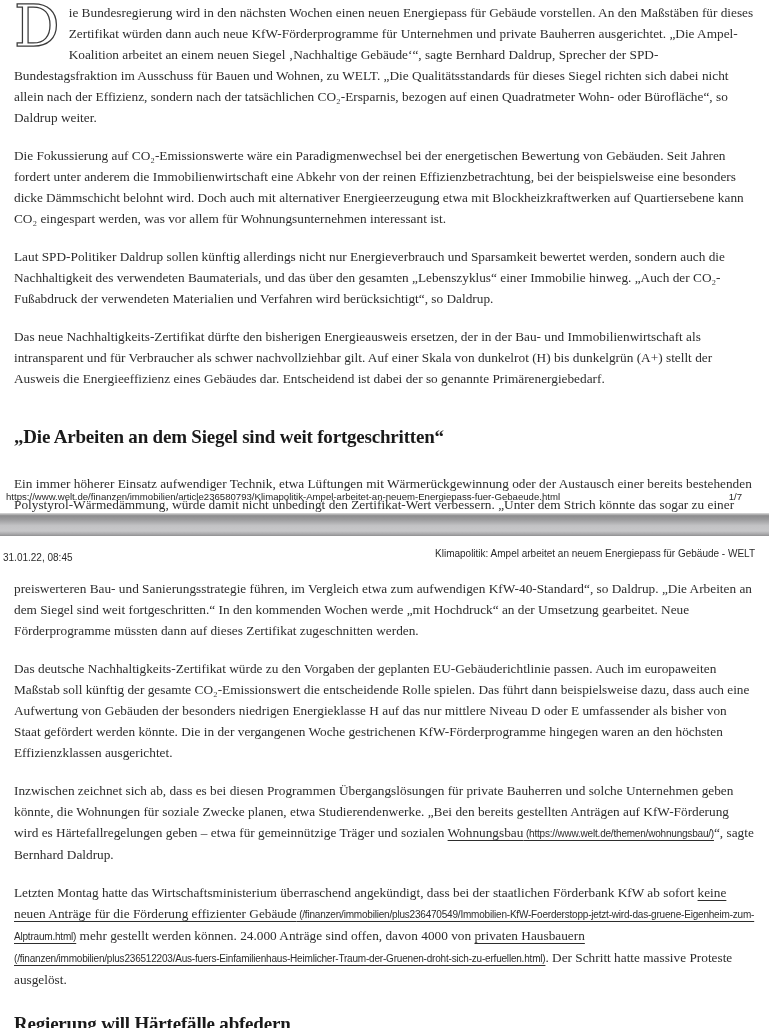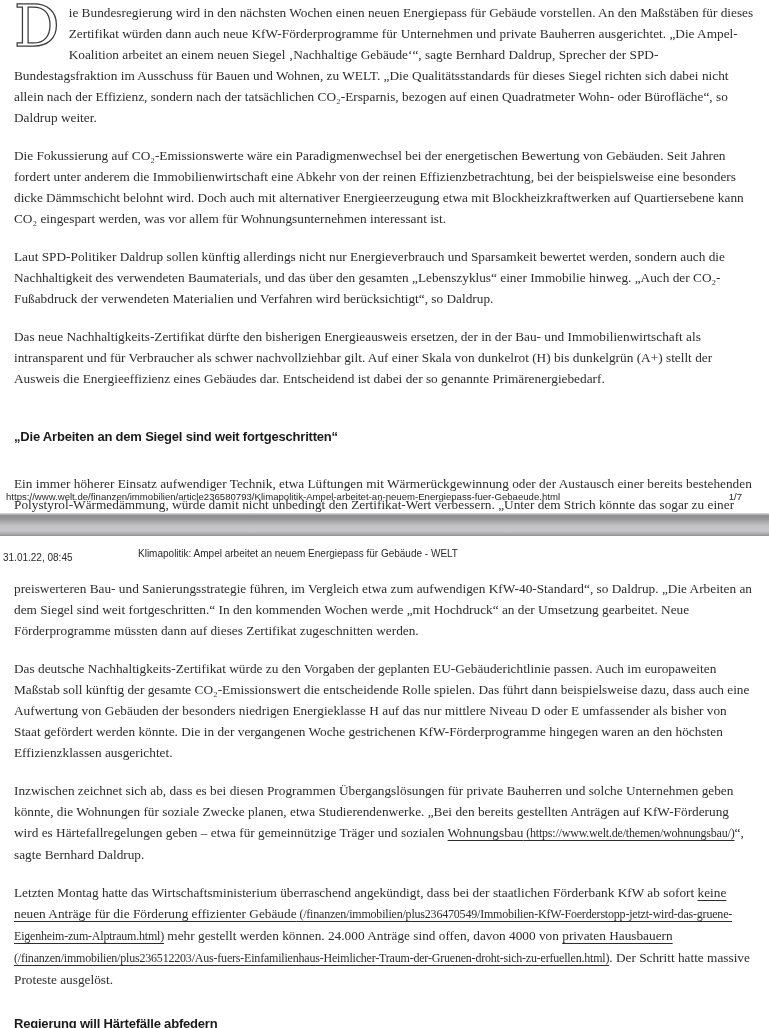--- a/index.html
+++ b/index.html
@@ -10,22 +10,22 @@
   
   .page{background:#fff;position:relative;overflow:hidden;}
   #page1{height:513px;padding:2px 14px 0 14px;box-sizing:border-box;}
   #page2{height:493px;padding:12px 14px 0 14px;box-sizing:border-box;}
   
   .para{
     font-size:13.3px;line-height:21px;color:#2d2d2d;
     margin:0 0 17px 0;text-align:left;
   }
   .section-heading{
-    font-family:Liberation Sans, sans-serif;
-    font-weight:bold;font-size:13px;line-height:22px;color:#1a1a1a;
+    font-family:Liberation Serif, serif;
+    font-weight:bold;font-size:19px;line-height:22px;color:#1a1a1a;
     margin:37px 0 25px 0;letter-spacing:-0.2px;
   }
   #page2 .section-heading{margin-top:23px;}
   
   .dropcap{
     float:left;
     font-family:"DejaVu Serif",serif;
     font-size:57px;line-height:44px;
     margin:2px 9px 0 0;
     color:#474747;
@@ -33,22 +33,22 @@
   @supports (-webkit-text-stroke: 1px #000){
     .dropcap{color:#fff;-webkit-text-stroke:1.25px #3a3a3a;}
   }
   
   .inline-link{
     color:#2d2d2d;text-decoration:underline;
     text-decoration-thickness:1px;text-underline-offset:2.5px;
     cursor:pointer;
   }
   .mono{
-    font-family:Liberation Serif, serif;
-    font-size:12px;letter-spacing:-0.2px;
+    font-family:Liberation Sans, sans-serif;
+    font-size:10px;letter-spacing:-0.2px;
   }
   
   .print-footer{
     position:absolute;left:6px;right:27px;bottom:11px;
     display:flex;justify-content:space-between;align-items:baseline;
     font-family:"Liberation Sans","DejaVu Sans",sans-serif;
     font-size:9.6px;color:#262626;
   }
   
   .page-separator{
@@ -57,21 +57,21 @@
       #dcdcdc 0%, #8b8b8d 12%, #9b9b9d 28%, #c3c3c5 55%,
       #c7c7c9 78%, #a8a8aa 92%, #8f8f91 100%);
   }
   
   .print-header{
     position:relative;height:14px;margin:0 0 16px 0;
     font-family:"Liberation Sans","DejaVu Sans",sans-serif;
     font-size:10px;color:#2a2a2a;
   }
   .print-header .datetime{position:absolute;left:-11px;top:4px;}
-  .print-header .doc-title{display:block;text-align:left;padding-left:124px;}
+  .print-header .doc-title{display:block;text-align:right;padding-left:124px;}
 </style>
 </head>
 <body>
 
 <div id="viewport">
 
   <div class="page" id="page1">
 
     <p class="para"><span class="dropcap">D</span><span>ie Bundesregierung wird in den nächsten Wochen einen neuen Energiepass für Gebäude vorstellen. An den Maßstäben für dieses Zertifikat würden dann auch neue KfW-Förderprogramme für Unternehmen und private Bauherren ausgerichtet. „Die Ampel-Koalition arbeitet an einem neuen Siegel ‚Nachhaltige Gebäude‘“, sagte Bernhard Daldrup, Sprecher der SPD-Bundestagsfraktion im Ausschuss für Bauen und Wohnen, zu WELT. „Die Qualitätsstandards für dieses Siegel richten sich dabei nicht allein nach der Effizienz, sondern nach der tatsächlichen CO₂-Ersparnis, bezogen auf einen Quadratmeter Wohn- oder Bürofläche“, so Daldrup weiter.</span></p>
 

